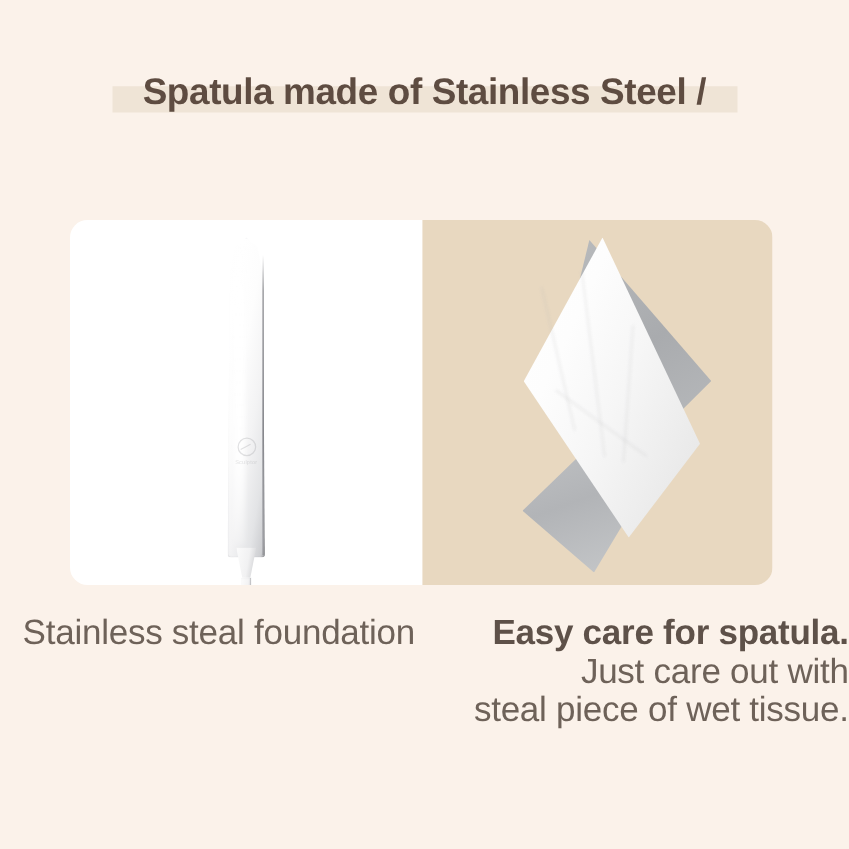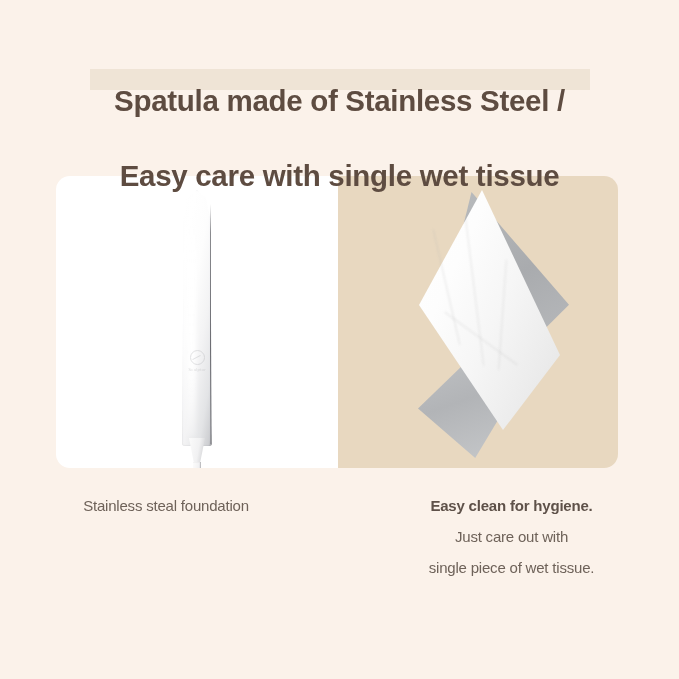--- a/index.html
+++ b/index.html
@@ -42,21 +42,20 @@
     white-space: nowrap;
   }
   .heading-line-1 {
     margin-bottom: 4px;
   }
   .heading-text {
     position: relative;
     display: inline-block;
     z-index: 2;
     padding: 0 2px;
-    margin-top: 27px;
   }
   .heading-highlight {
     position: absolute;
     left: 50%;
     transform: translateX(-50%);
     top: 17px;
     height: 21px;
     width: 500px;
     background: #efe4d6;
     z-index: 1;
@@ -247,22 +246,22 @@
   
   .captions {
     position: absolute;
     left: 0;
     top: 490px;
     width: 679px;
     display: flex;
   }
   .caption-col {
     box-sizing: border-box;
-    text-align: center;
-    font-size: 15px;
+    text-align: right;
+    font-size: 28px;
     line-height: 31px;
     color: #6e6259;
     letter-spacing: -0.2px;
   }
   .caption-left {
     width: 340px;
     padding-right: 8px;
   }
   .caption-right {
     width: 339px;
@@ -279,23 +278,20 @@
 </style>
 </head>
 <body>
 
 <div class="page">
 
   <div class="heading-block">
     <span class="heading-line heading-line-1">
       <span class="heading-highlight"></span>
       <span class="heading-text">Spatula made of Stainless Steel /</span>
-    </span>
-    <span class="heading-line heading-line-2">
-      <span class="heading-text">Easy care with single wet tissue</span>
     </span>
   </div>
 
   <div class="panels">
 
     <div class="panel-left">
       <div class="spatula">
         <div class="blade"></div>
         <div class="blade-sheen"></div>
         <div class="blade-edge"></div>
@@ -320,19 +316,19 @@
       </div>
     </div>
 
   </div>
 
   <div class="captions">
     <div class="caption-col caption-left">
       <span class="caption-line">Stainless steal foundation</span>
     </div>
     <div class="caption-col caption-right">
-      <span class="caption-line bold">Easy clean for hygiene.</span>
+      <span class="caption-line bold">Easy care for spatula.</span>
       <span class="caption-line">Just care out with</span>
-      <span class="caption-line">single piece of wet tissue.</span>
+      <span class="caption-line">steal piece of wet tissue.</span>
     </div>
   </div>
 
 </div>
 
 </body></html>

